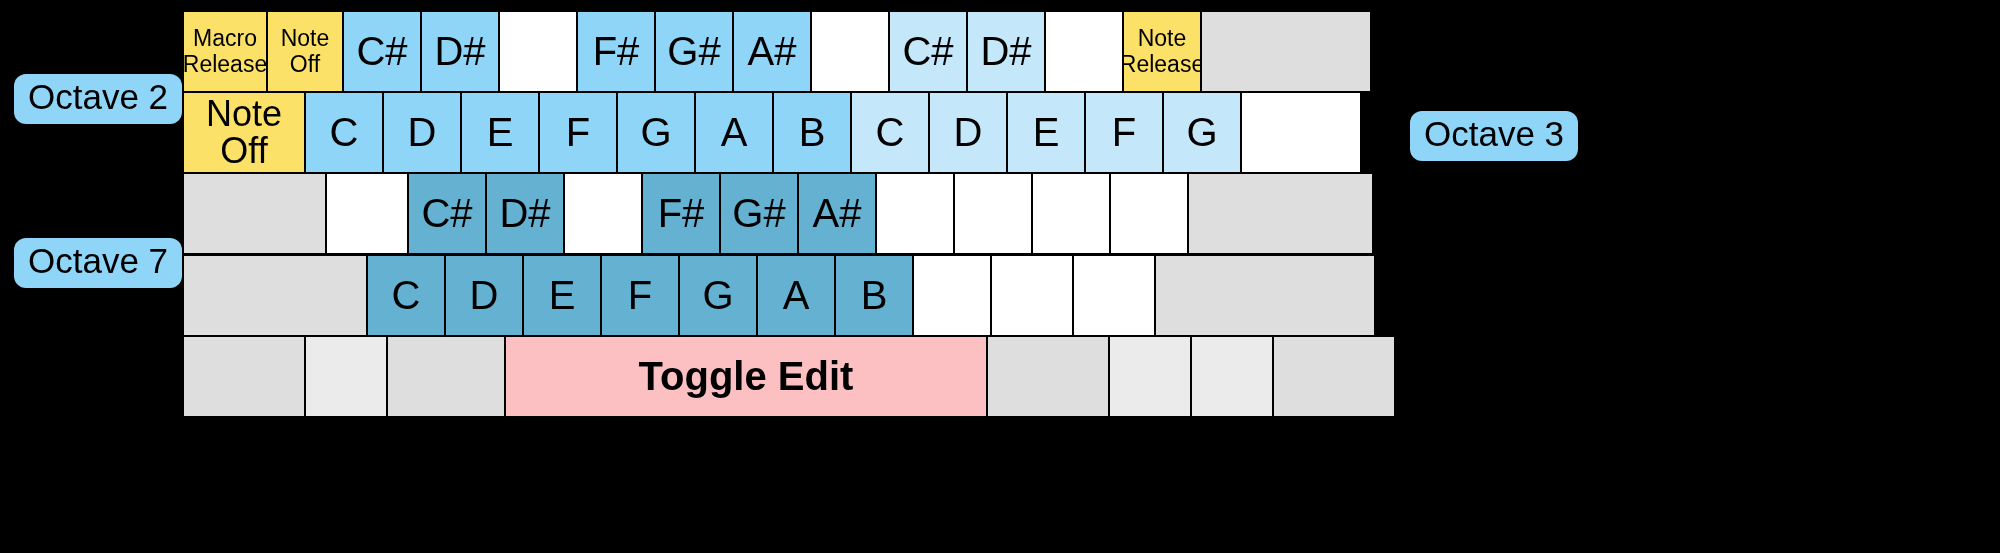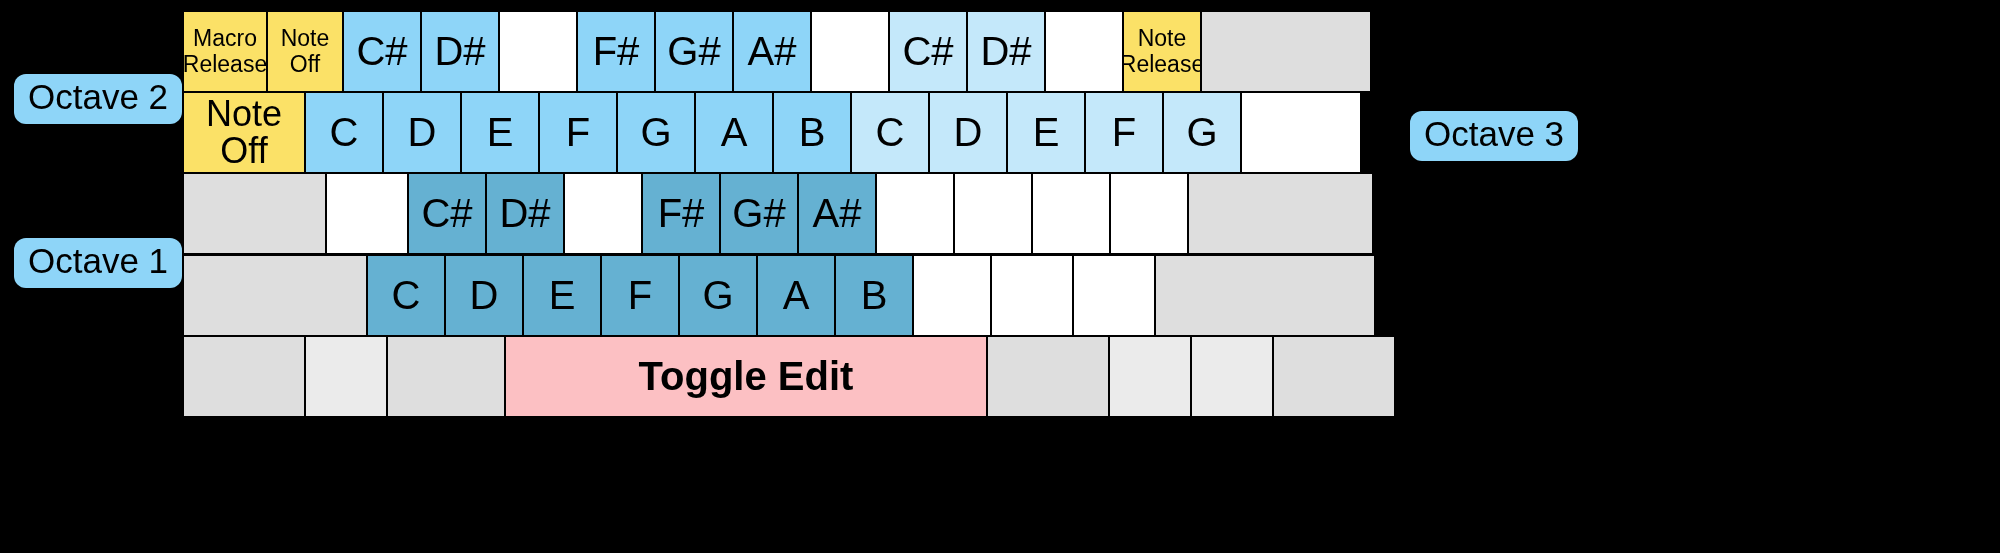--- a/index.html
+++ b/index.html
@@ -91,21 +91,21 @@
   #pill-oct2 { left: 14px;   top: 74px; }
   #pill-oct1 { left: 14px;   top: 238px; }
   #pill-oct3 { left: 1410px; top: 74px; margin-top: 37px; }
 </style>
 </head>
 <body>
 
 <div id="stage">
 
   <div class="pill" id="pill-oct2">Octave 2</div>
-  <div class="pill" id="pill-oct1">Octave 1</div>
+  <div class="pill" id="pill-oct1">Octave 7</div>
   <div class="pill" id="pill-oct3">Octave 3</div>
 
   <div class="keyboard" id="keyboard">
       <div class="krow r1">
         <div class="key k-yellow small" style="width: 86px;">Macro
 Release</div>
         <div class="key k-yellow small" style="width: 78px;">Note
 Off</div>
         <div class="key k-blue" style="width: 80px;">C#</div>
         <div class="key k-blue" style="width: 80px;">D#</div>

